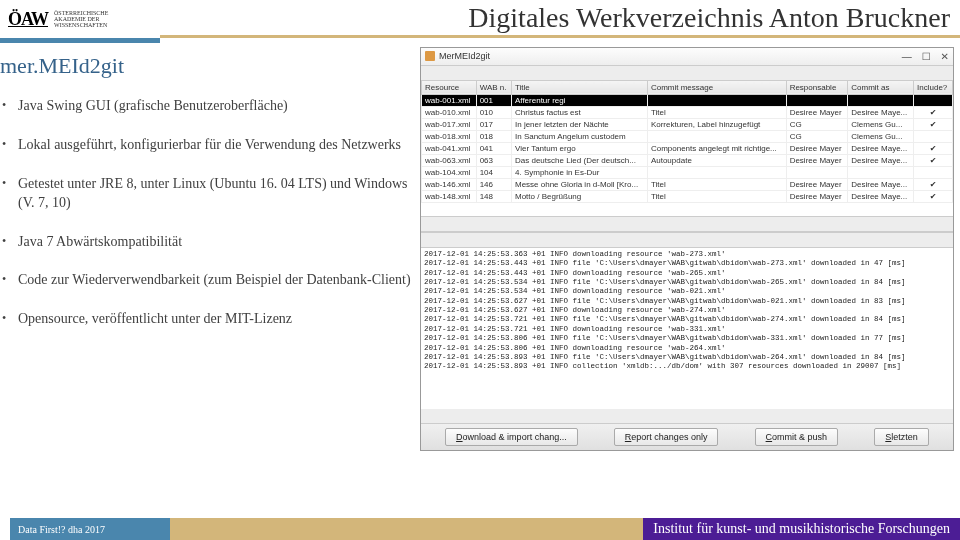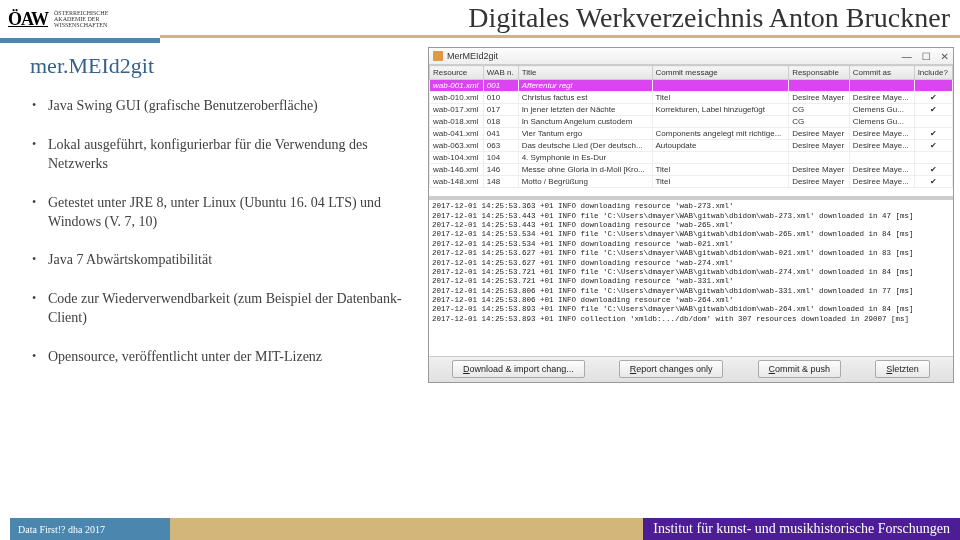--- a/index.html
+++ b/index.html
@@ -7,36 +7,36 @@
 
   .header { height: 38px; display: flex; }
   .header-left { width: 160px; display: flex; align-items: center; padding-left: 8px; gap: 6px; }
   .oaw-logo { font-weight: bold; font-size: 18px; letter-spacing: -1px; text-decoration: underline; }
   .oaw-text { font-size: 6px; line-height: 1; color: #333; }
   .header-right { flex: 1; display: flex; align-items: center; justify-content: flex-end; padding-right: 10px; font-size: 28px; color: #333; border-bottom: 3px solid #d3b67a; }
 
   .blue-bar { height: 5px; background: #4a86ad; width: 160px; }
 
   .main { display: flex; height: 470px; }
-  .left { width: 420px; padding: 10px 8px 0 22px; margin-left: 8px; }
+  .left { width: 420px; padding: 10px 8px 0 0; }
   .left h2 { font-size: 22px; font-weight: normal; color: #35628a; margin-bottom: 18px; font-family: Georgia, serif; }
   .left ul { list-style: none; }
   .left li { position: relative; padding-left: 18px; margin-bottom: 20px; font-size: 14px; line-height: 1.35; color: #404040; }
   .left li::before { content: "•"; position: absolute; left: 2px; top: 0; font-size: 12px; }
 
   .right { flex: 1; padding: 4px 6px 0 0; }
-  .app-window { border: 1px solid #999; background: #ededed; height: 336px; display: flex; flex-direction: column; font-family: Arial, sans-serif; }
+  .app-window { border: 1px solid #999; background: #ededed; height: 404px; display: flex; flex-direction: column; font-family: Arial, sans-serif; gap: 14px; }
   .titlebar { height: 18px; background: linear-gradient(#fdfdfd,#eee); border-bottom: 1px solid #ccc; display: flex; align-items: center; padding: 0 4px; font-size: 9px; color: #333; }
   .titlebar-icon { width: 10px; height: 10px; background: #d94; margin-right: 4px; border-radius: 1px; }
   .titlebar-controls { margin-left: auto; display: flex; gap: 10px; font-size: 10px; color: #555; }
   .table-wrap { background: #fff; height: 140px; overflow: hidden; border-bottom: 1px solid #ccc; }
   table { width: 100%; border-collapse: collapse; font-size: 8px; }
   th { background: linear-gradient(#f5f5f5,#e5e5e5); border: 1px solid #ccc; padding: 2px 3px; text-align: left; font-weight: normal; color: #333; }
   td { border: 1px solid #eee; padding: 1px 3px; color: #333; white-space: nowrap; overflow: hidden; }
-  tr.selected td { background: #d946ef; color: #fff; font-style: italic; }
+  tr.selected td { background: #000000; color: #fff; }
   td.chk { text-align: center; }
   .gap { flex: 1; background: #f7f7f7; border-top: 1px solid #ccc; border-bottom: 1px solid #ccc; }
   .log { height: 165px; background: #fff; font-family: "Courier New", monospace; font-size: 7.5px; color: #222; padding: 2px 3px; overflow: hidden; line-height: 1.25; border-top: 1px solid #ccc; }
   .log div { white-space: nowrap; }
   .button-row { height: 28px; background: linear-gradient(#f0f0f0,#e0e0e0); display: flex; align-items: center; justify-content: space-around; padding: 0 6px; border-top: 1px solid #ccc; }
   .btn { background: linear-gradient(#fdfdfd,#e8e8e8); border: 1px solid #aaa; border-radius: 2px; font-size: 9px; padding: 3px 10px; color: #222; }
   .btn u { text-decoration: underline; }
 
   .footer { position: absolute; bottom: 0; left: 10px; right: 0; height: 22px; display: flex; font-size: 10px; }
   .footer-left { width: 160px; background: #4a86ad; color: #fff; display: flex; align-items: center; padding-left: 8px; }

